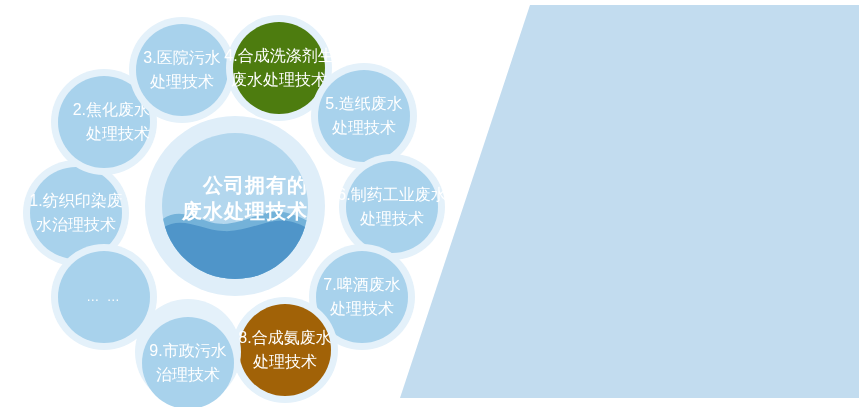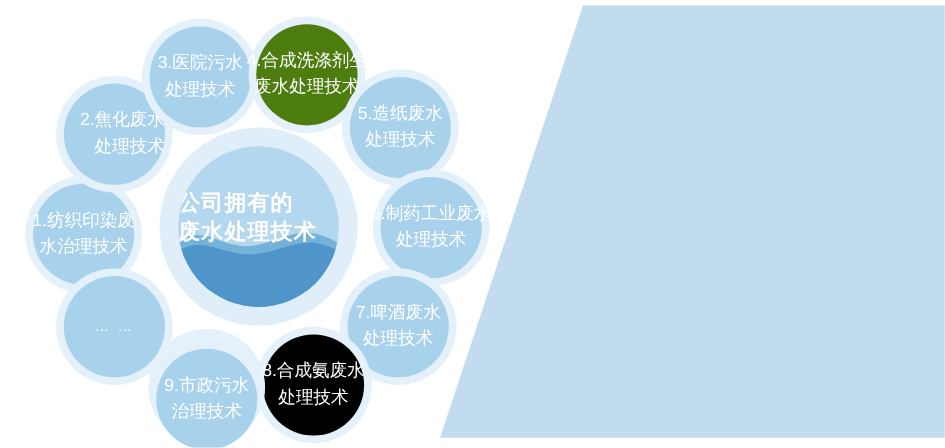--- a/index.html
+++ b/index.html
@@ -50,21 +50,21 @@
     bottom: 0;
     width: 100%;
     height: 55%;
   }
   .hub-label {
     position: absolute;
     left: 0; top: 0;
     width: 100%; height: 100%;
     display: flex;
     flex-direction: column;
-    align-items: flex-start;
+    align-items: flex-end;
     justify-content: center;
     color: #ffffff;
     font-weight: bold;
     font-size: 20px;
     line-height: 1.32;
     letter-spacing: 1px;
     text-align: center;
     padding-bottom: 16px;
     box-sizing: border-box;
   }
@@ -137,21 +137,21 @@
         <div class="bubble" style="left: 346px; top: 161px; width: 92px; height: 92px; background: rgb(168, 210, 236); color: rgb(255, 255, 255);">
           <span>6.制药工业废水</span>
           <span>处理技术</span>
         </div>
         <div class="bubble-halo" style="left: 309px; top: 244px; width: 106px; height: 106px; background: rgb(228, 241, 250);"></div>
         <div class="bubble" style="left: 316px; top: 251px; width: 92px; height: 92px; background: rgb(168, 210, 236); color: rgb(255, 255, 255);">
           <span>7.啤酒废水</span>
           <span>处理技术</span>
         </div>
         <div class="bubble-halo" style="left: 232px; top: 297px; width: 106px; height: 106px; background: rgb(228, 241, 250);"></div>
-        <div class="bubble" style="left: 239px; top: 304px; width: 92px; height: 92px; background: #000000; color: rgb(255, 255, 255);">
+        <div class="bubble" style="left: 239px; top: 304px; width: 92px; height: 92px; background: #a16207; color: rgb(255, 255, 255);">
           <span>8.合成氨废水</span>
           <span>处理技术</span>
         </div>
         <div class="bubble-halo" style="left: 135px; top: 299px; width: 106px; height: 106px; background: rgb(228, 241, 250);"></div>
         <div class="bubble" style="left: 142px; top: 317px; width: 92px; height: 92px; background: rgb(168, 210, 236); color: rgb(255, 255, 255);">
           <span>9.市政污水</span>
           <span>治理技术</span>
         </div>
         <div class="bubble-halo" style="left: 51px; top: 244px; width: 106px; height: 106px; background: rgb(228, 241, 250);"></div>
         <div class="bubble dots" style="left: 58px; top: 251px; width: 92px; height: 92px; background: rgb(168, 210, 236); color: rgb(255, 255, 255);">

